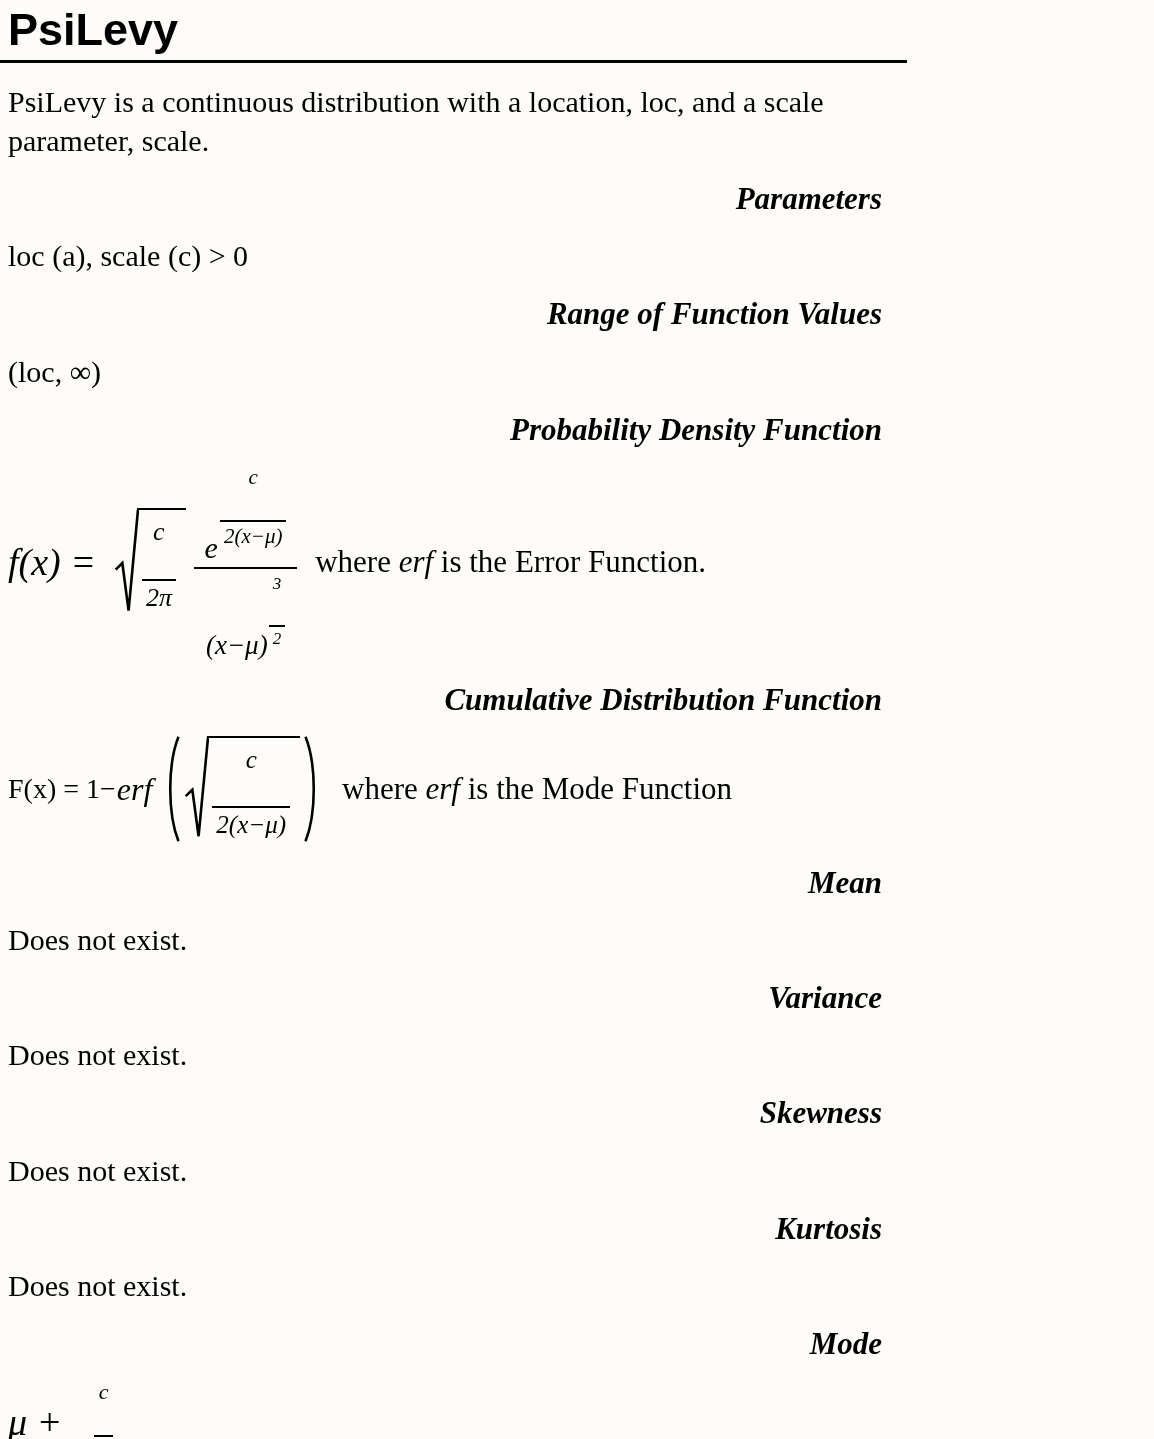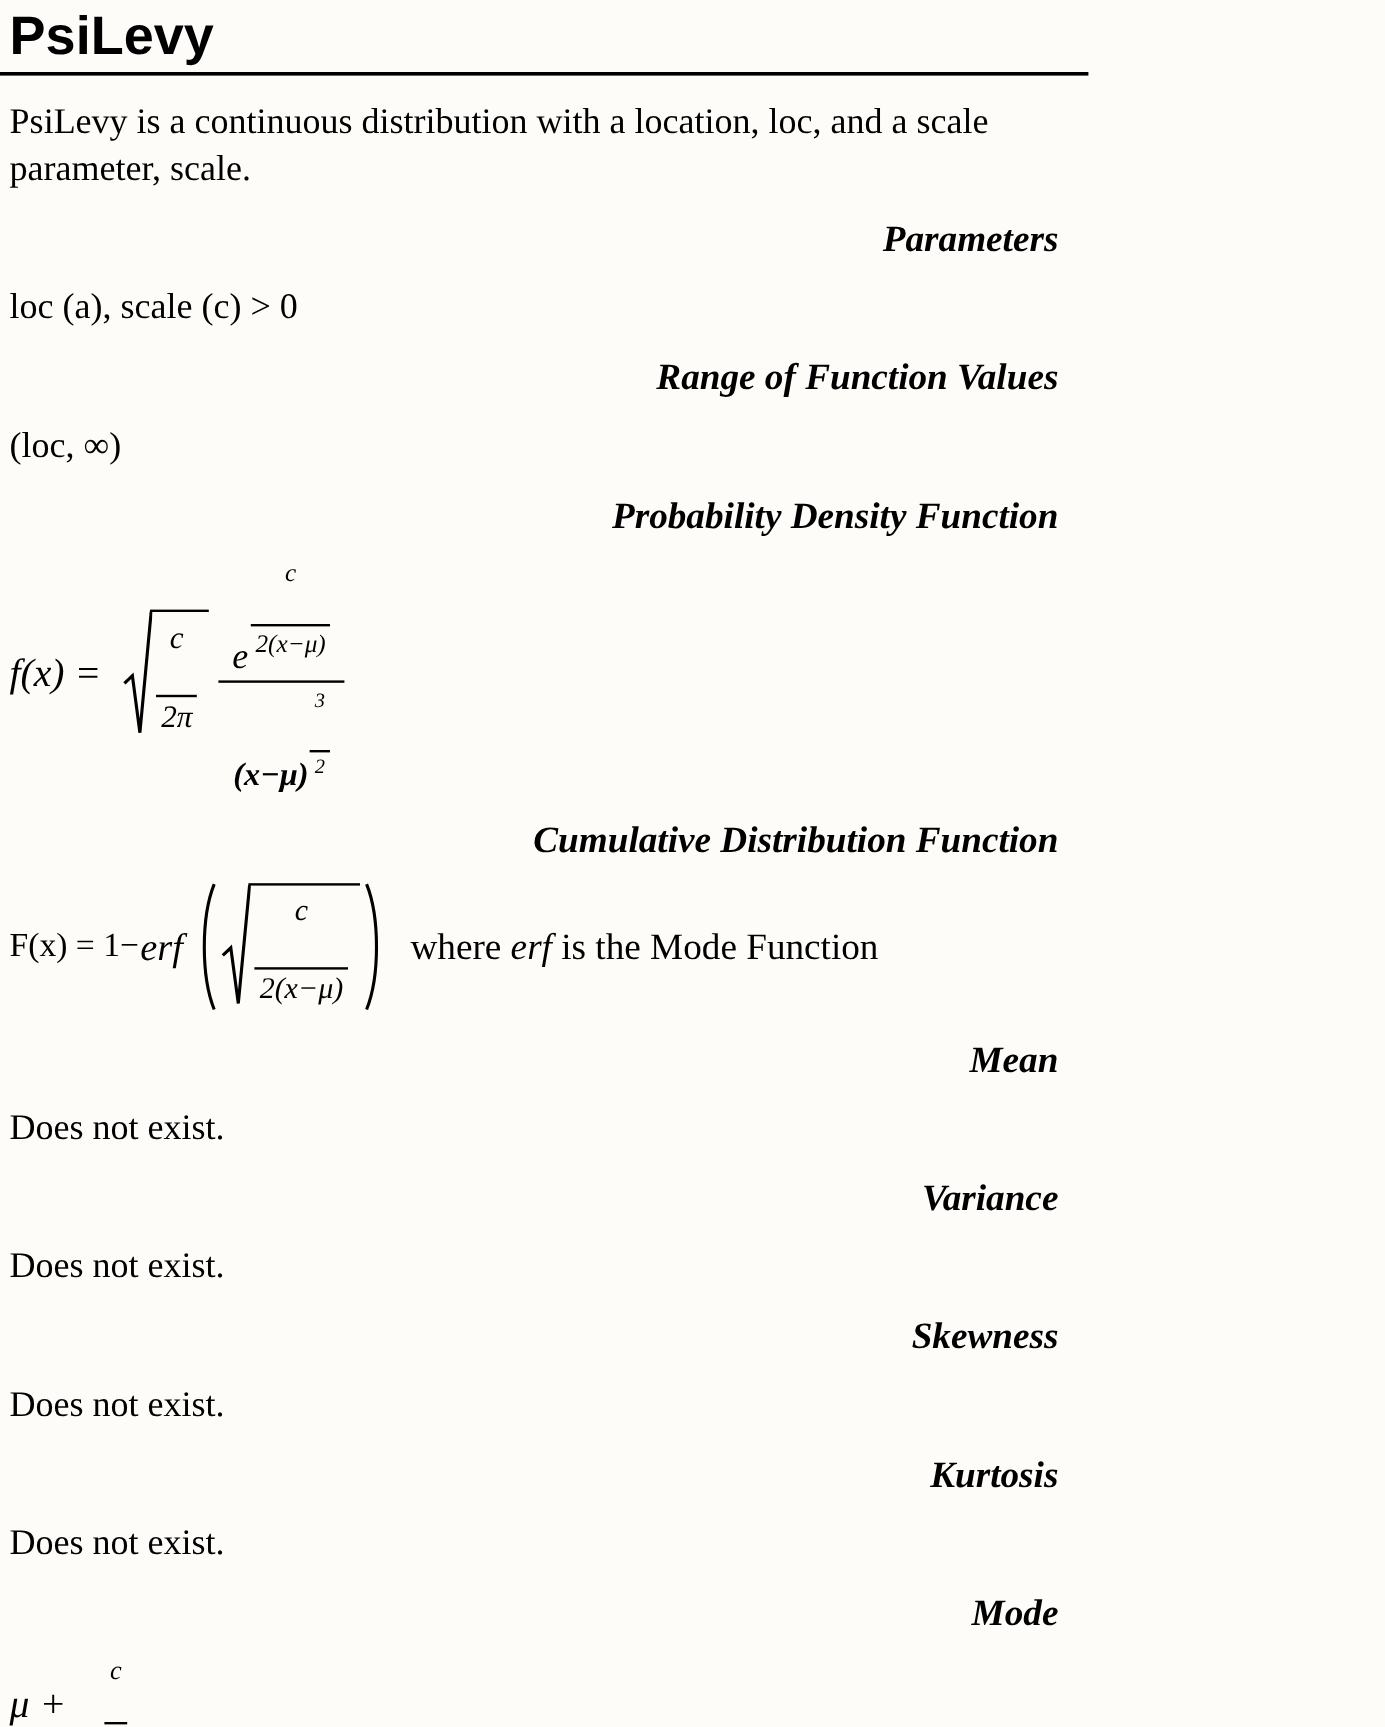--- a/index.html
+++ b/index.html
@@ -48,21 +48,21 @@
     margin: 20px 0 0;
     text-align: right;
   }
   
   .formula {
     display: flex;
     align-items: center;
     margin: 16px 0 0;
   }
   .mi { font-style: italic; font-family: "Liberation Serif", serif; }
-  .lhs { font-size: 33px; margin-right: 18px; white-space: pre; font-style: italic; }
+  .lhs { font-size: 38px; margin-right: 18px; white-space: pre; font-style: italic; }
   .lhs-up { font-size: 28px; white-space: pre; }
   .erf-big { font-size: 32px; font-style: italic; margin: 0 8px 0 1px; }
   .note { font-size: 31px; margin-left: 18px; }
   .note .erf { font-style: italic; }
   .frac { display: inline-flex; flex-direction: column; align-items: center; text-align: center; line-height: 1.25; }
   .frac .num { display: block; padding: 0 4px 1px; }
   .frac .den { display: block; border-top: 2.5px solid #000; padding: 1px 4px 0; margin-top: 29px; }
   .f26 { font-size: 26px; }
   .f25 { font-size: 25px; }
   .f22 { font-size: 22px; }
@@ -74,21 +74,21 @@
     border-top: 2.6px solid #000;
     padding: 6px 10px 2px 5px;
     display: inline-flex;
     align-items: center;
   }
   .bigfrac { display: inline-flex; flex-direction: column; align-items: center; margin-left: 8px; }
   .bf-num { display: inline-flex; align-items: flex-end; padding: 0 6px 2px; }
   .bf-den { display: inline-flex; align-items: flex-end; border-top: 2.6px solid #000; padding: 4px 12px 0; }
   .scripted { display: inline-flex; align-items: flex-end; }
   .ebase { font-size: 30px; }
-  .dbase { font-size: 27px; font-weight: bold; }
+  .dbase { font-size: 27px; }
   .supfrac  { margin: 0 0 16px 2px; }
   .supfrac2 { margin: 0 0 12px 1px; }
   .paren { width: 20px; height: 110px; flex: none; margin: 0 2px; }
   .mode-frac { margin-left: 14px; }
 </style>
 </head>
 <body>
 
 <div class="page">
 
@@ -135,20 +135,21 @@
         <span class="scripted">
           <span class="mi dbase">(x−μ)</span>
           <span class="frac f17 supfrac2">
             <span class="num mi">3</span>
             <span class="den mi">2</span>
           </span>
         </span>
       </span>
     </span>
 
+    <span class="note"><span>where </span><span class="erf">erf</span><span> is the Error Function.</span></span>
   </div>
 
   <h2 class="sec">Cumulative Distribution Function</h2>
 
   <div class="formula">
     <span class="lhs-up">F(x) = 1−</span>
       <span class="erf-big">erf</span>
 
     <svg class="paren" viewBox="0 0 20 120" preserveAspectRatio="none" aria-hidden="true">
       <path d="M16.5 3 C5.5 33 5.5 87 16.5 117" fill="none" stroke="#000" stroke-width="2.6" vector-effect="non-scaling-stroke"></path>

